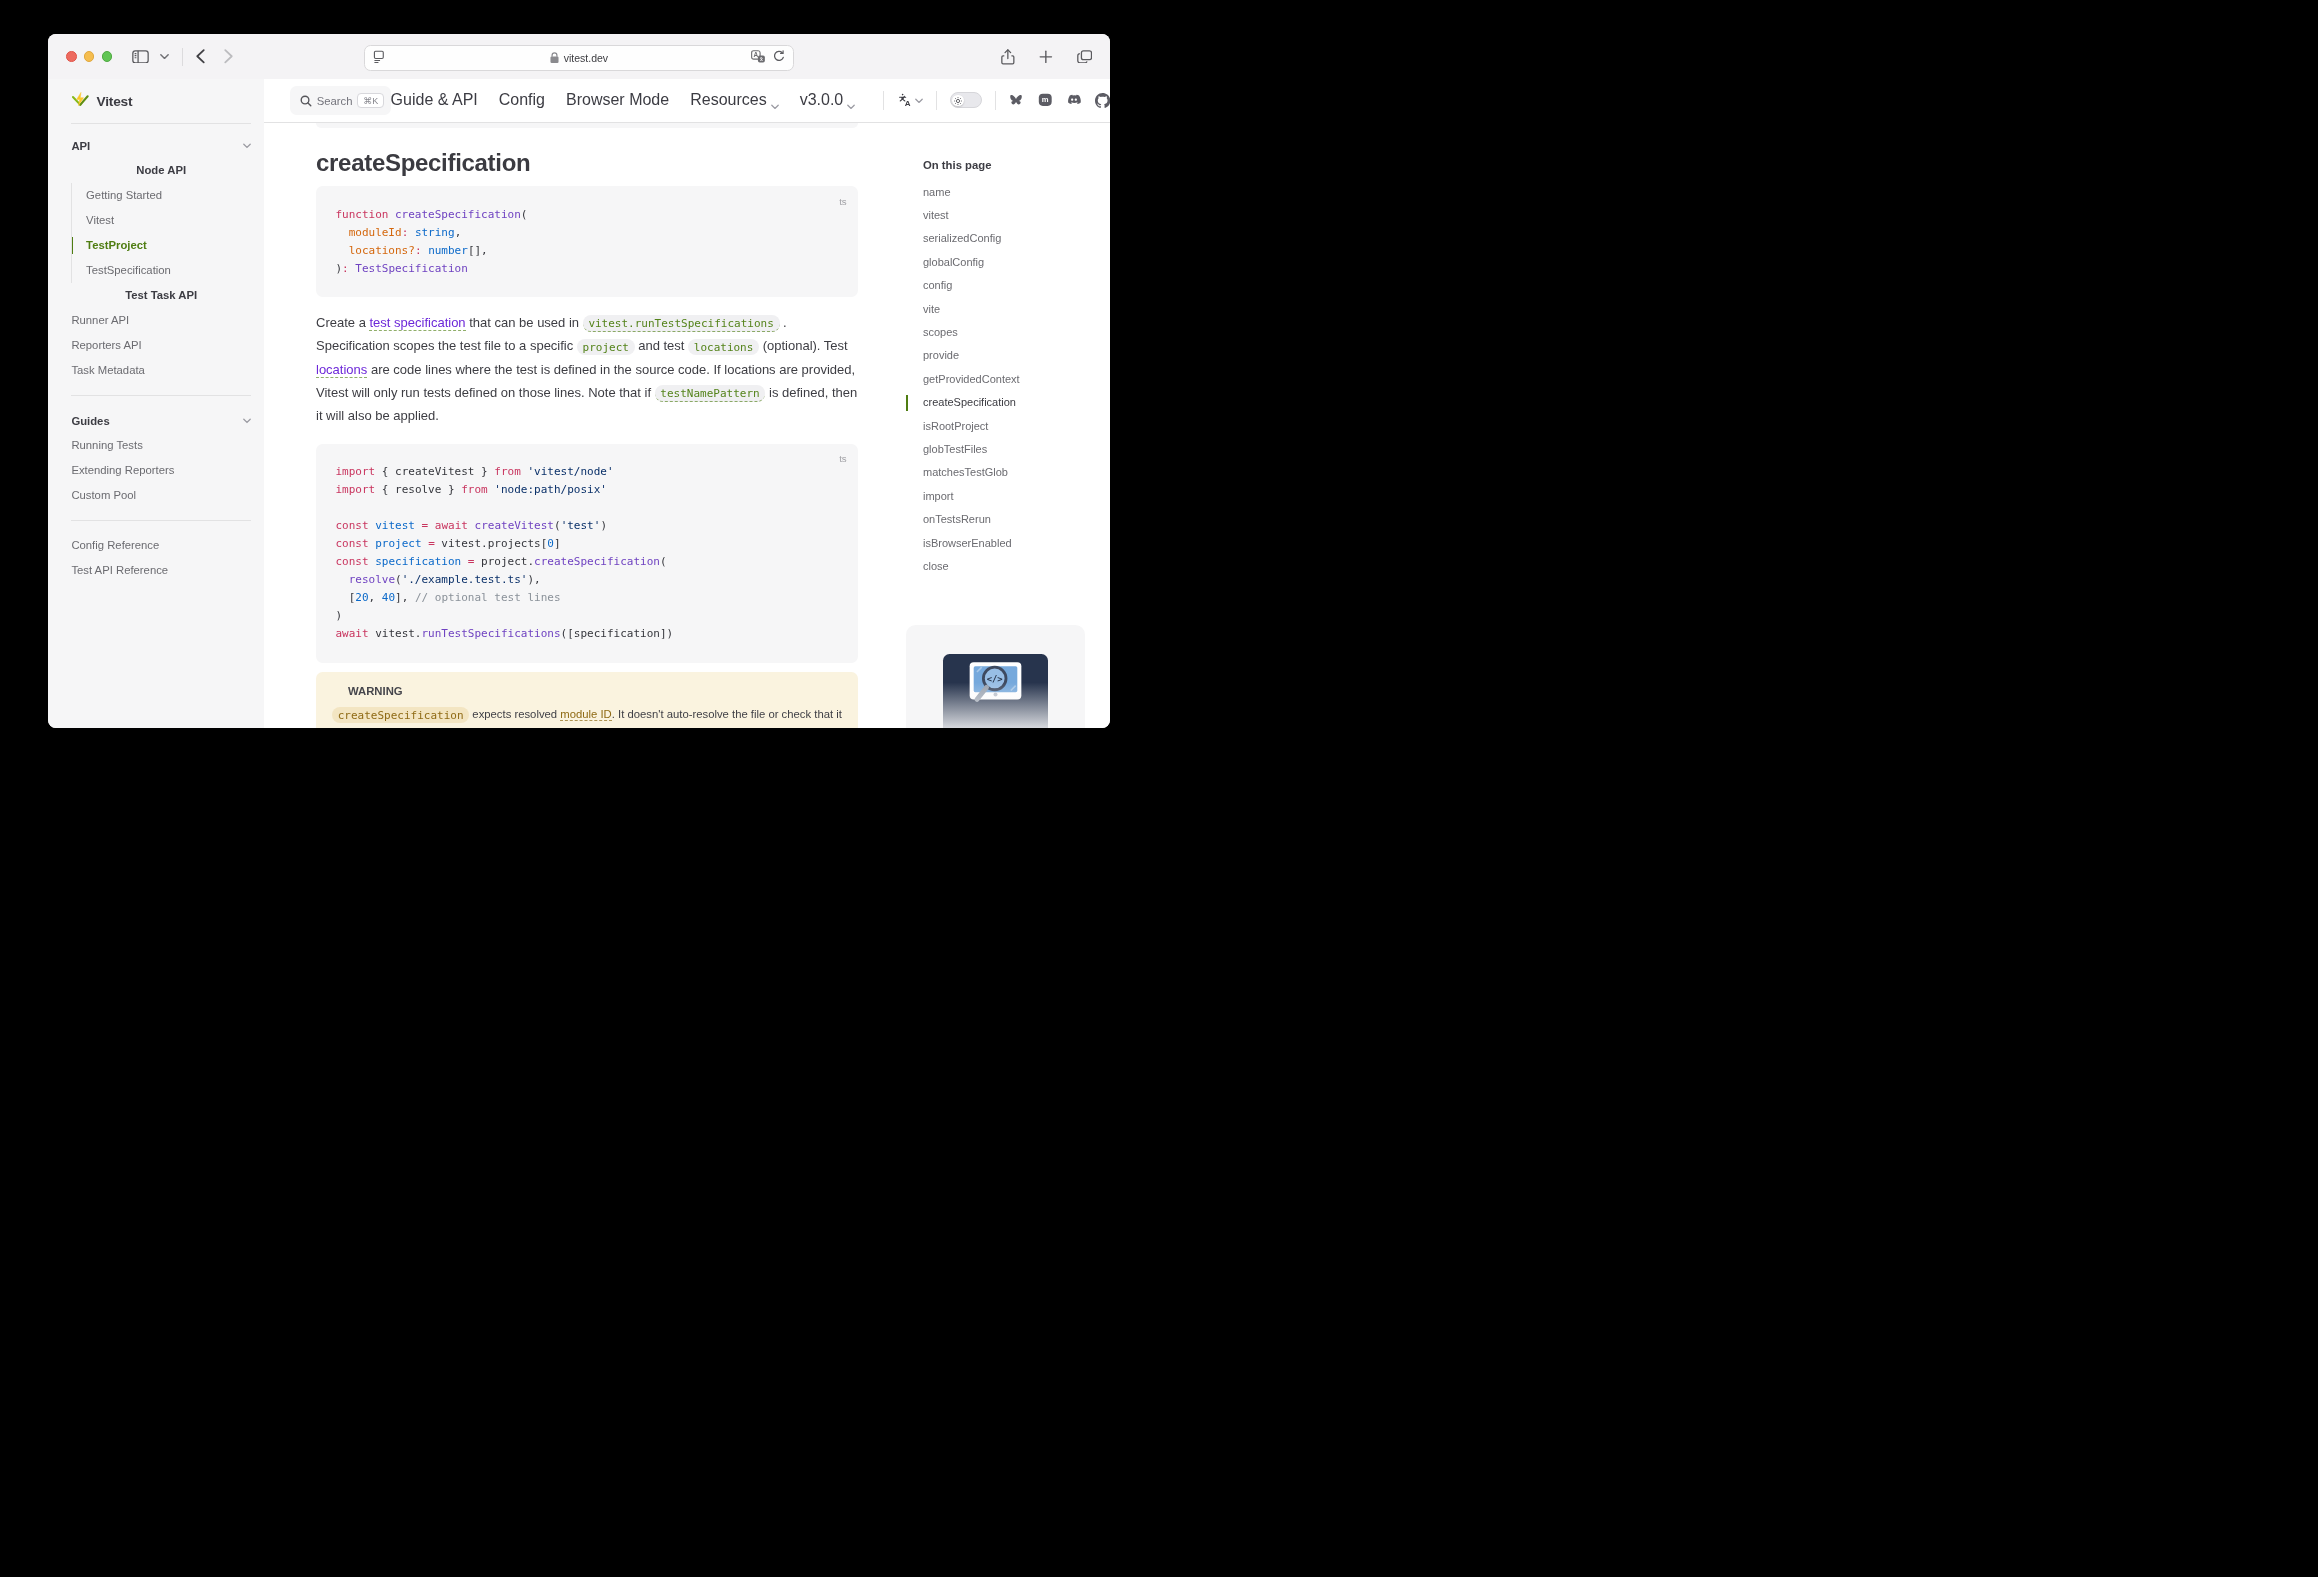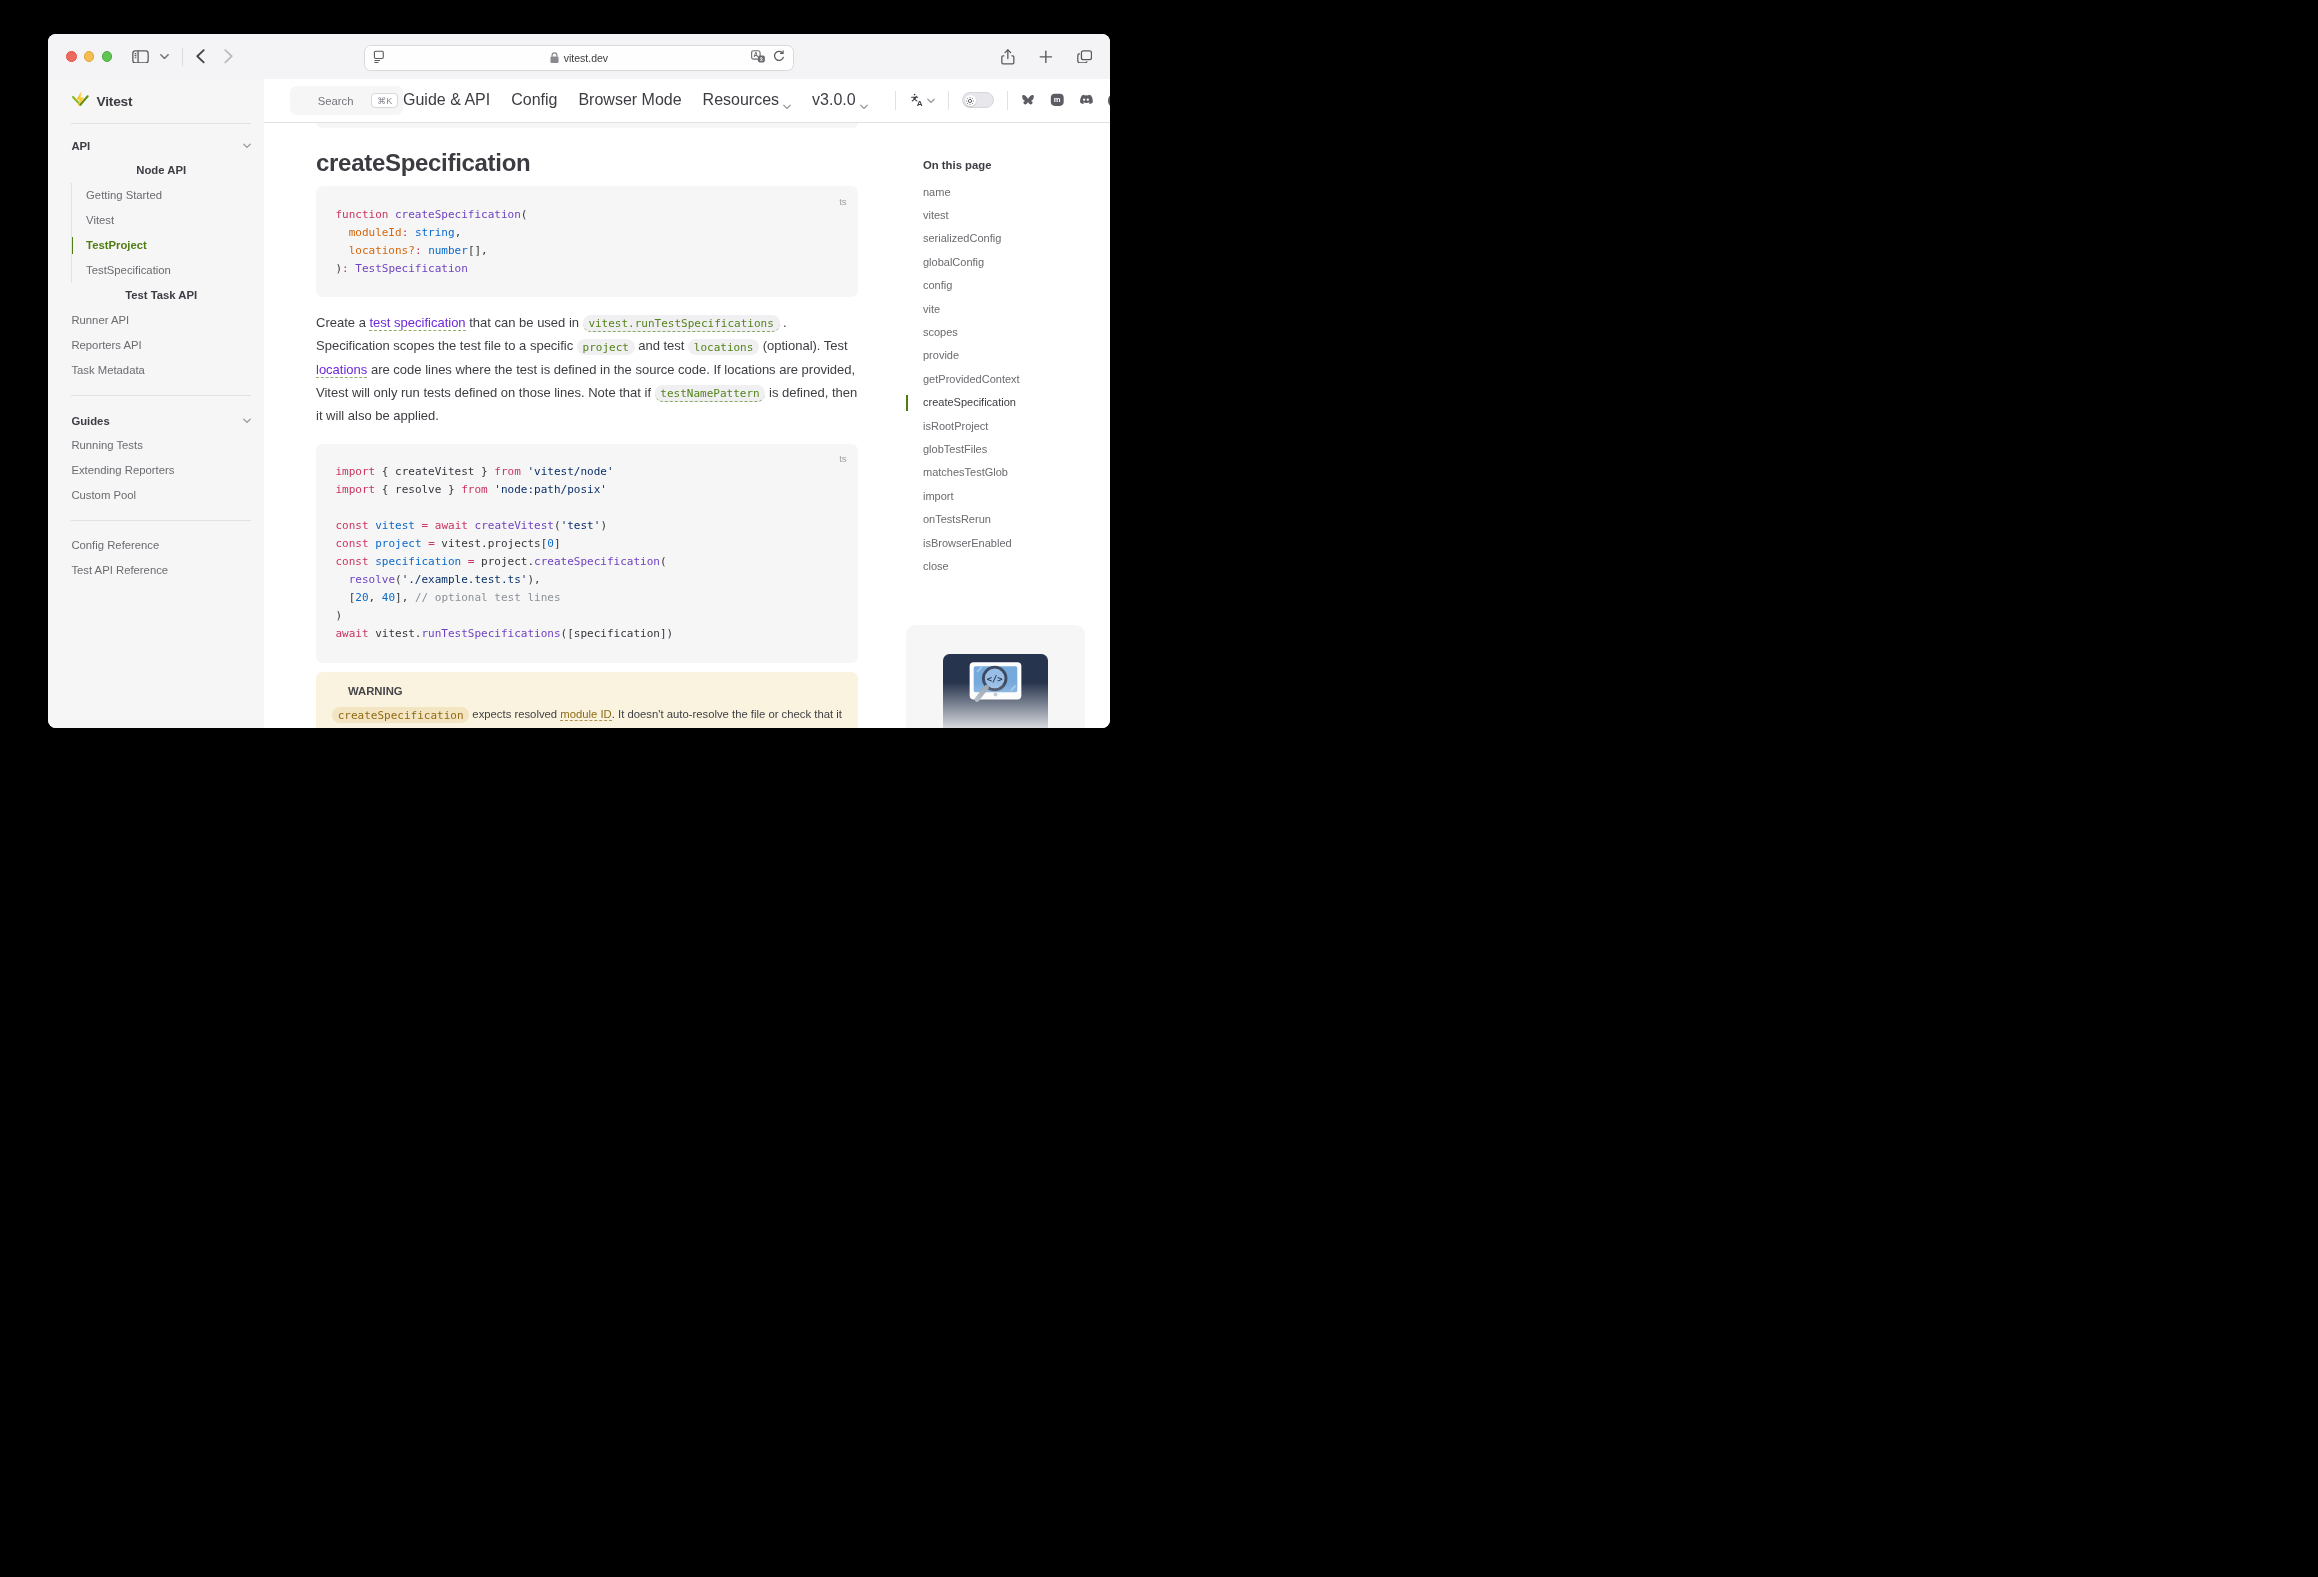--- a/index.html
+++ b/index.html
@@ -16,21 +16,21 @@
   .tb-left{position:absolute;left:84px;top:0;height:45px;display:flex;align-items:center;gap:11.3px;color:#5a5a5e;}
   .tb-left .divider-soft{width:0.8px;height:18px;background:#dcdbdd;}
   .urlbar{position:absolute;left:50%;top:10.5px;transform:translateX(-50%);width:428px;height:24px;background:#fefefe;border:0.8px solid #d9d8da;border-radius:6.5px;display:flex;align-items:center;justify-content:center;}
   .urlbar .reader{position:absolute;left:7.3px;top:4.8px;}
   .urlbar .center{display:flex;align-items:center;gap:4.8px;color:#3c3c40;font-size:10.5px;}
   .urlbar .right-icons{position:absolute;right:8px;top:4.8px;display:flex;gap:8px;align-items:center;}
   .win-actions{position:absolute;right:18px;top:0;height:45px;display:flex;align-items:center;gap:24px;color:#5a5a5e;}
 
   
   .navbar{position:absolute;left:216px;right:0;top:45px;height:44px;background:#fff;border-bottom:0.8px solid #e2e2e3;display:flex;align-items:center;justify-content:space-between;padding:0 23.4px 0 26px;box-sizing:border-box;}
-  .searchpill{display:flex;align-items:center;gap:18px;background:#f6f6f7;border-radius:6.5px;height:29px;width:113px;padding:0 6.5px 0 9.7px;box-sizing:border-box;cursor:pointer;}
+  .searchpill{display:flex;align-items:center;gap:5px;background:#f6f6f7;border-radius:6.5px;height:29px;width:113px;padding:0 6.5px 0 9.7px;box-sizing:border-box;cursor:pointer;}
   .searchpill .s-label{font-size:11.3px;color:#74747c;}
   .searchpill kbd{margin-left:auto;font-family:"Liberation Sans",sans-serif;font-size:9px;color:#85858c;background:#fff;border:0.8px solid #d8d8dc;border-radius:4px;padding:1.6px 4.8px;}
   .nav-right{display:flex;align-items:center;}
   .nav-links{display:flex;align-items:center;gap:21px;margin-right:14.5px;}
   .nav-link{display:flex;align-items:flex-end;gap:4px;font-size:16px;font-weight:500;color:#3c3c43;cursor:pointer;white-space:nowrap;}
   .nav-sep{width:0.8px;height:19.4px;background:#e2e2e3;margin:0 13px;}
   .lang-btn{display:flex;align-items:center;gap:3.2px;color:#3c3c43;cursor:pointer;}
   .toggle{position:relative;width:32px;height:16px;border-radius:8px;background:#e8e8ec;border:0.8px solid #d6d6da;box-sizing:border-box;cursor:pointer;}
   .knob{position:absolute;left:1.6px;top:1.6px;width:11.3px;height:11.3px;border-radius:50%;background:#fff;box-shadow:0 0.8px 1.6px rgba(0,0,0,.2);display:flex;align-items:center;justify-content:center;}
   .socials{display:flex;align-items:center;gap:13.7px;color:#5c5c64;}

